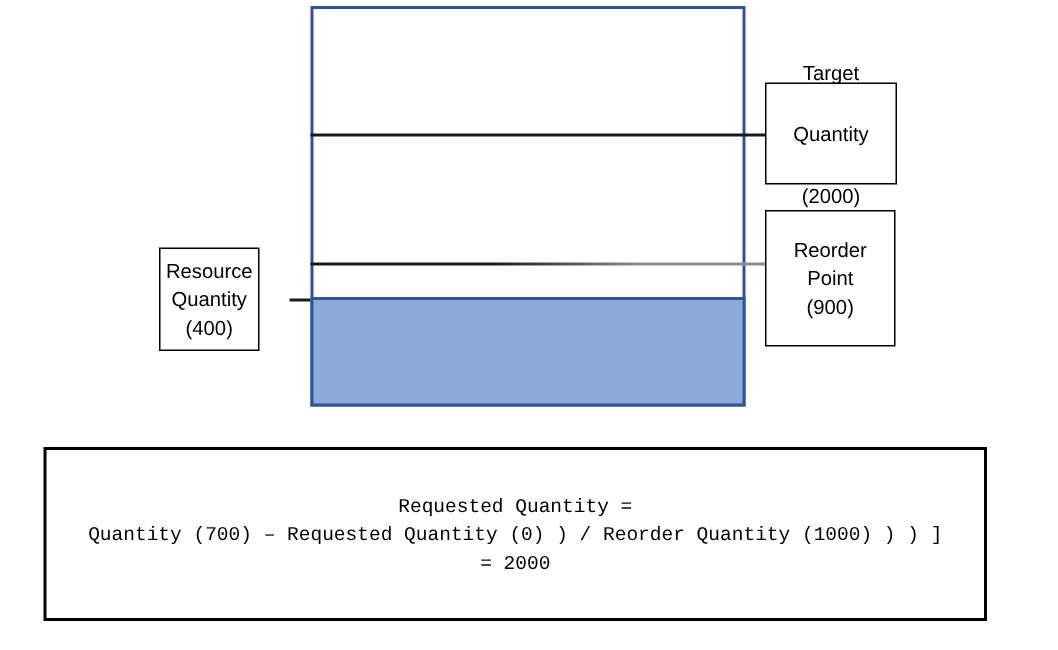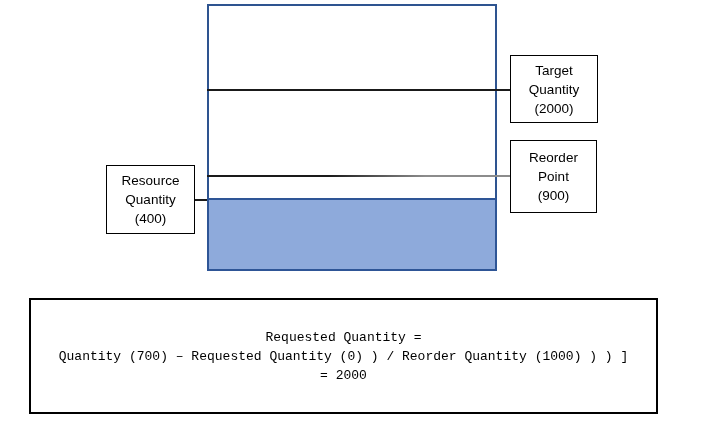--- a/index.html
+++ b/index.html
@@ -64,23 +64,23 @@
     border: 1.5px solid #000;
     display: flex;
     flex-direction: column;
     align-items: center;
     justify-content: center;
     text-align: center;
     font-size: 13.5px;
     line-height: 19px;
     z-index: 4;
   }
-  .resource-box { left: 106px; top: 165px; width: 89px; height: 69px; }
-  .target-box   { left: 510px; top: 55px;  width: 88px; height: 68px; }
-  .reorder-box  { left: 510px; top: 140px; width: 87px; height: 73px; }
+  .resource-box { left: 106px; top: 165px; width: 67px; height: 69px; }
+  .target-box   { left: 510px; top: 55px;  width: 88px; height: 68px; gap: 22px; }
+  .reorder-box  { left: 510px; top: 140px; width: 87px; height: 91px; }
 
   
   .formula-box {
     position: absolute;
     left: 29px; top: 298px;
     width: 629px; height: 116px;
     border: 2px solid #000;
     background: #ffffff;
     display: flex;
     flex-direction: column;

